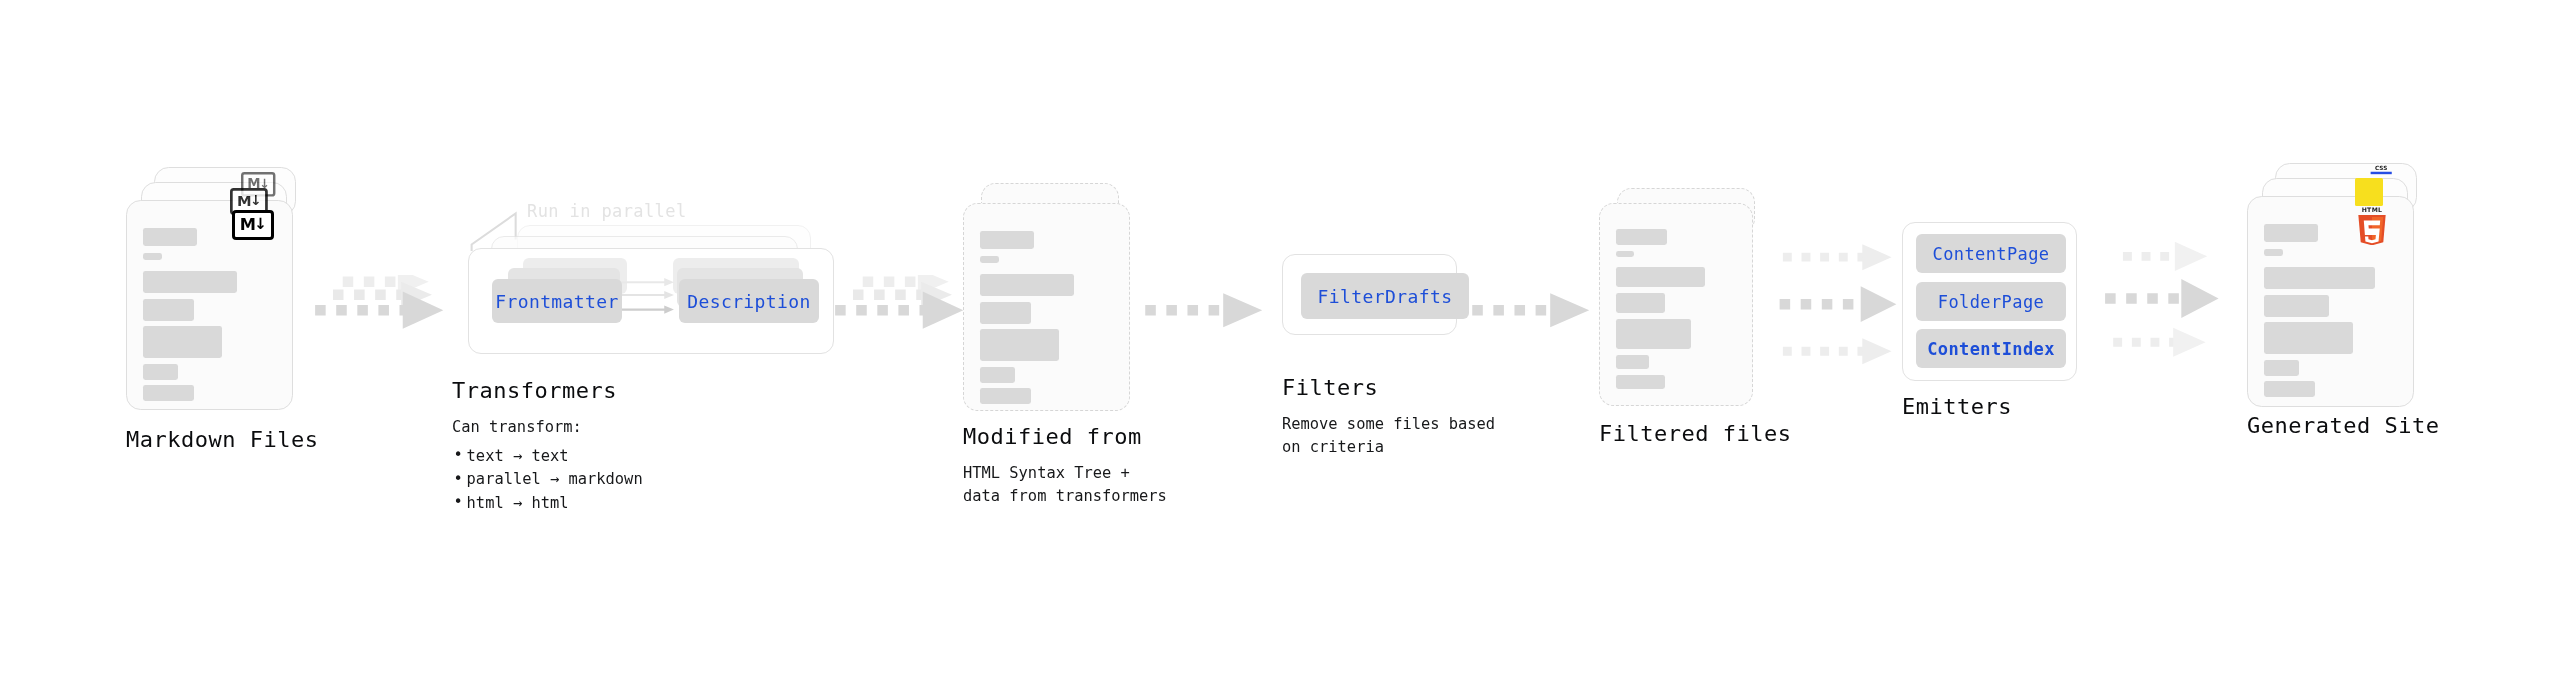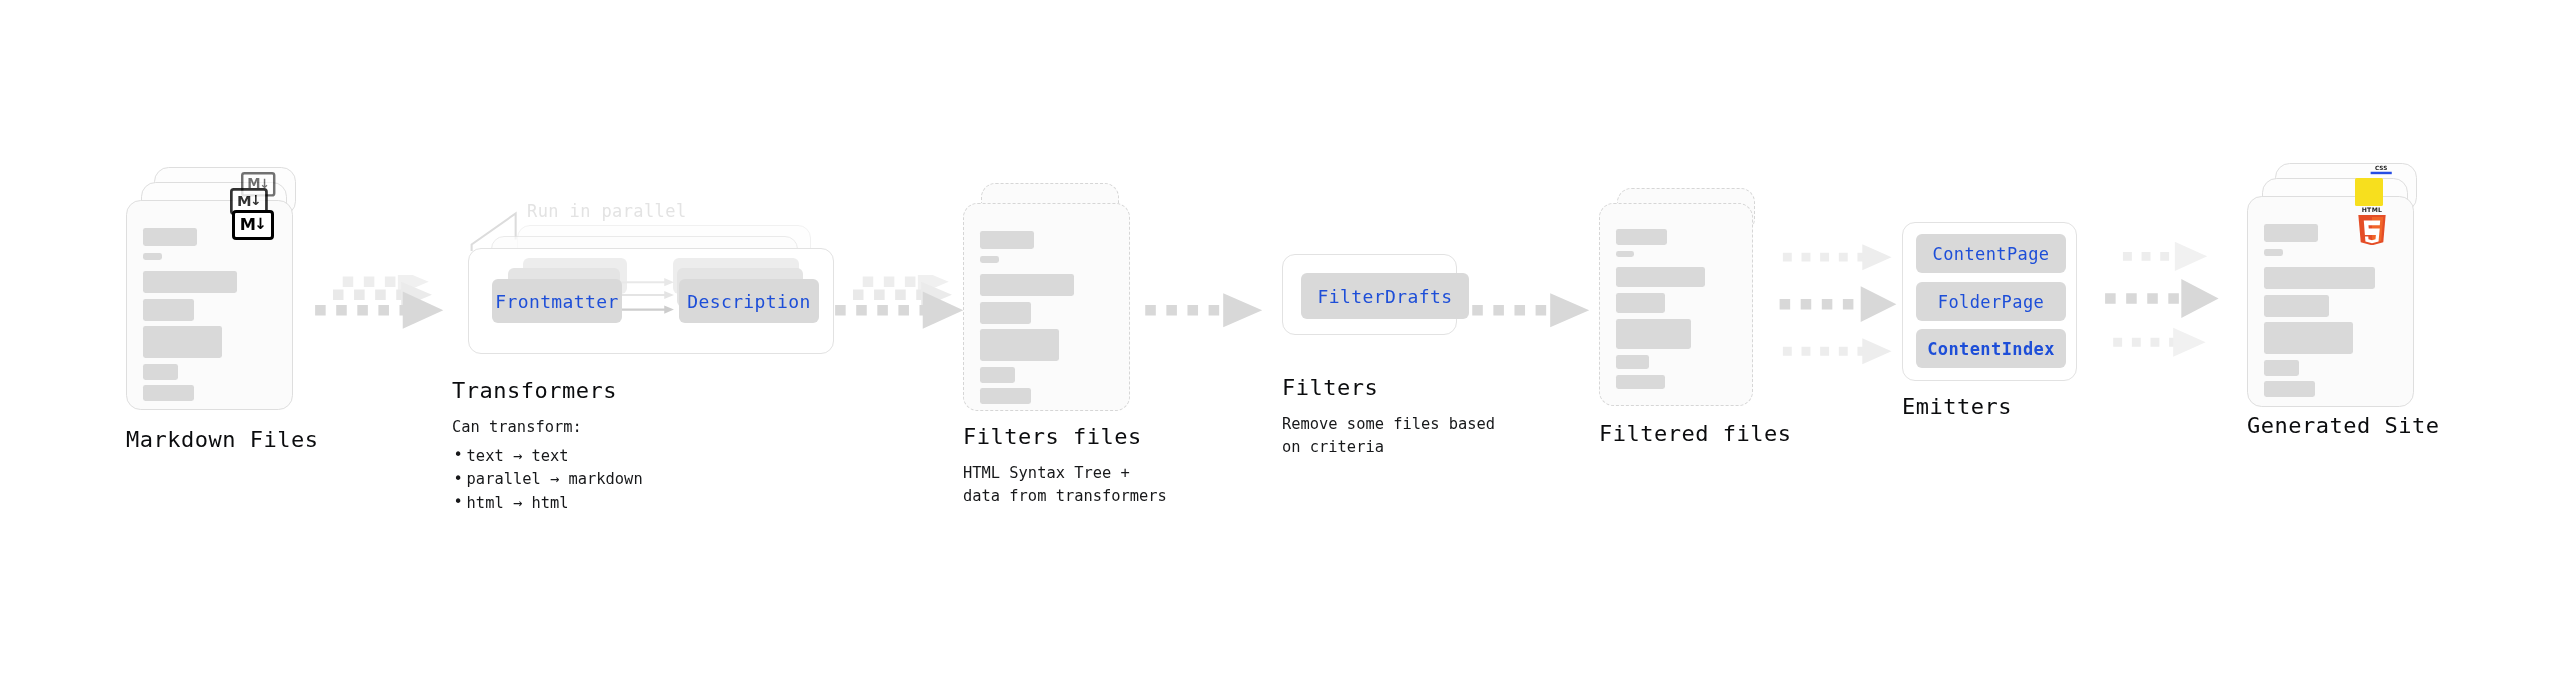--- a/index.html
+++ b/index.html
@@ -209,21 +209,21 @@
       <div class="sk" style="left:16.3px;top:52px;width:18.7px;height:7.3px;"></div>
       <div class="sk" style="left:16.3px;top:70px;width:94px;height:22px;"></div>
       <div class="sk" style="left:16.3px;top:98px;width:51px;height:22px;"></div>
       <div class="sk" style="left:16.3px;top:125px;width:79px;height:32px;"></div>
       <div class="sk" style="left:16.3px;top:163px;width:35px;height:16.3px;"></div>
       <div class="sk" style="left:16.3px;top:184px;width:51px;height:16.3px;"></div>
     </div>
   </div>
 
   <div class="cap" style="left:963px;top:424px;">
-    <div class="title">Filters files</div>
+    <div class="title">Modified from</div>
     <div class="sub">HTML Syntax Tree +
 data from transformers</div>
   </div>
 
   <svg class="conn" style="left:1142px;top:293px;" width="134" height="41" viewBox="0 0 165 50">
     <g stroke="#d8d8d8" stroke-width="13" stroke-dasharray="13 13">
       <line x1="4" y1="21" x2="108" y2="21"></line>
     </g>
     <polygon points="100,0 148,21 100,42" fill="#d8d8d8"></polygon>
   </svg>

